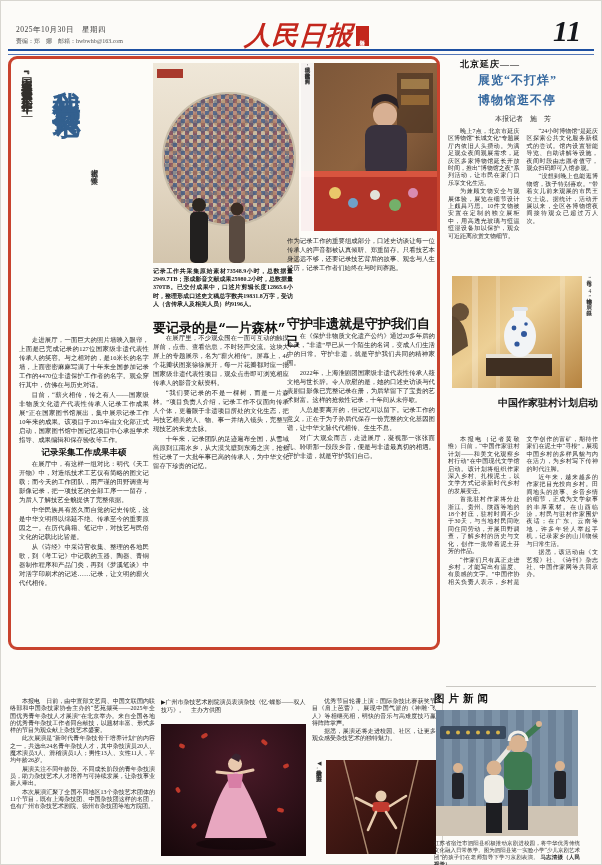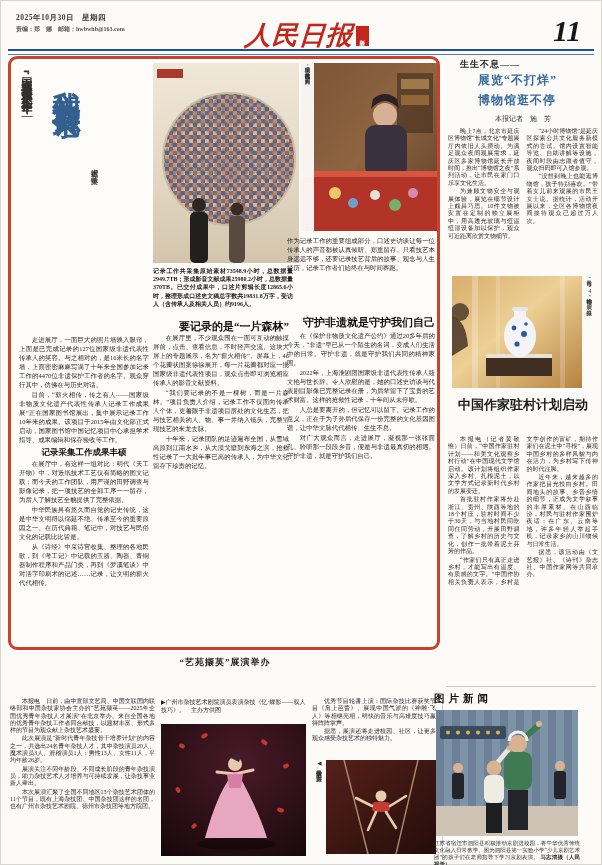--- a/index.html
+++ b/index.html
@@ -2,21 +2,21 @@
 <html><head>
 <meta charset="utf-8">
 <style>
   html,body{margin:0;padding:0;}
   body{background:#e9e7e2;font-family:"Liberation Serif","DejaVu Serif",serif;}
   .page{position:relative;width:602px;height:865px;background:#fcfbf8;margin:0 auto;overflow:hidden;
         box-shadow:inset 0 0 0 1px #d8d6d0;}
   [data-interactable]{cursor:default;}
 
   
-  .dateblock{position:absolute;left:16px;top:13px;color:#3a3a3a;font-weight:bold;}
+  .dateblock{position:absolute;left:16px;top:25px;color:#3a3a3a;}
   .dateline{font-size:7.5px;letter-spacing:.5px;}
   .editorline{font-size:6px;color:#555;margin-top:2px;}
   .masthead{position:absolute;left:232px;top:18px;width:150px;display:flex;align-items:center;justify-content:center;gap:3px;}
   .masthead-title{font-size:26px;font-weight:900;font-style:italic;color:#c3261c;letter-spacing:1px;
                   font-family:"Liberation Serif",serif;transform:skewX(-4deg);}
   .edition-box{width:13px;height:20px;background:#c3261c;color:#fff;font-size:5.5px;line-height:6.5px;
                writing-mode:vertical-rl;text-orientation:upright;display:flex;align-items:center;justify-content:center;}
   .section-box{position:absolute;left:455px;top:23px;width:92px;height:23px;background:#1b4a9e;color:#fff;
                display:flex;align-items:center;justify-content:center;font-size:15px;font-weight:700;letter-spacing:3px;
                font-family:"Liberation Sans",sans-serif;}
@@ -41,35 +41,35 @@
                 display:flex;justify-content:center;}
   .v-caption{writing-mode:vertical-rl;text-orientation:upright;font-size:5.5px;line-height:6.8px;color:#333;}
   .col{position:absolute;font-size:6.4px;line-height:9px;color:#28282a;text-align:justify;overflow:hidden;}
   .col-left{left:8px;top:276px;width:130px;height:308px;}
   .col-mid{left:142px;top:274px;width:136px;height:310px;}
   .col-right-lead{left:276px;top:177px;width:148px;height:76px;}
   .col-right{left:276px;top:272px;width:148px;height:312px;}
   .body-p{margin:0 0 1px 0;text-indent:2em;}
   .body-p.noindent{text-indent:0;}
   .col-subhead{margin:4px 0 2px 0;text-align:center;font-size:8.5px;font-weight:900;color:#111;text-indent:0;}
-  .subhead-abs{position:absolute;text-align:right;font-size:11px;font-weight:900;color:#111;}
+  .subhead-abs{position:absolute;text-align:left;font-size:13px;font-weight:900;color:#111;font-family:Liberation Mono, monospace;}
   .subhead-mid{left:142px;top:260px;width:136px;}
   .subhead-right{left:276px;top:256px;width:148px;}
 
   
   .sidebar{position:absolute;left:448px;top:56px;width:150px;height:640px;}
   .sb-kicker{position:absolute;left:12px;top:2px;font-size:9px;font-weight:900;color:#1c1c1c;letter-spacing:1px;}
   .sb-headline{position:absolute;left:6px;top:14px;width:140px;font-size:12px;line-height:20px;font-weight:900;
                color:#36699f;letter-spacing:1px;margin-left:24px;}
   .sb-byline{position:absolute;left:0;top:58px;width:150px;text-align:center;font-size:7px;color:#333;}
   .sb-body{position:absolute;left:0;top:72px;width:150px;height:142px;column-count:2;column-gap:7px;
            font-size:6px;line-height:7.4px;color:#28282a;text-align:justify;overflow:hidden;}
   .sb-photo{position:absolute;left:4px;top:220px;width:130px;height:112px;overflow:hidden;}
   .sb-photo-cap{position:absolute;left:138px;top:220px;height:112px;display:flex;justify-content:center;}
-  .sb-kicker2{position:absolute;left:0;top:340px;width:150px;text-align:center;font-size:13px;font-weight:900;color:#1c1c1c;}
+  .sb-kicker2{position:absolute;left:0;top:340px;width:150px;text-align:right;font-size:10px;font-weight:900;color:#1c1c1c;}
   .sb-headline2{position:absolute;left:0;top:352px;width:150px;text-align:center;font-size:15px;font-weight:900;
                 color:#36699f;letter-spacing:2px;}
   .sb-body2{position:absolute;left:0;top:380px;width:150px;height:256px;column-count:2;column-gap:7px;
             font-size:6px;line-height:7.4px;color:#28282a;text-align:justify;overflow:hidden;}
 
   
   .bottom-left{position:absolute;left:10px;top:654px;width:430px;height:208px;}
   .bl-kicker{position:absolute;left:0;top:2px;width:430px;text-align:center;font-size:9px;font-weight:900;color:#1c1c1c;letter-spacing:1px;}
   .bl-headline{position:absolute;left:0;top:14px;width:430px;text-align:center;font-size:17px;font-weight:900;
                color:#3a78a8;letter-spacing:2px;}
@@ -204,21 +204,21 @@
     <div class="subhead-abs subhead-right" data-interactable="false">守护非遗就是守护我们自己</div>
     <div class="col col-right" data-interactable="false">
         <p class="body-p" data-interactable="false">在《保护非物质文化遗产公约》通过20多年后的今天，“非遗”早已从一个陌生的名词，变成人们生活中的日常。守护非遗，就是守护我们共同的精神家园。</p>
         <p class="body-p" data-interactable="false">2022年，上海淮剧团国家级非遗代表性传承人筱文艳与世长辞。令人欣慰的是，她的口述史访谈与代表剧目影像已完整记录在册，为后辈留下了宝贵的艺术财富。这样的抢救性记录，十年间从未停歇。</p>
         <p class="body-p" data-interactable="false">人总是要离开的，但记忆可以留下。记录工作的意义，正在于为子孙后代保存一份完整的文化基因图谱，让中华文脉代代相传、生生不息。</p>
         <p class="body-p" data-interactable="false">对广大观众而言，走进展厅，凝视那一张张面孔、聆听那一段段乡音，便是与非遗最真切的相遇。守护非遗，就是守护我们自己。</p>
       </div>
   </div>
 
   <div class="sidebar" data-interactable="false">
-    <div class="sb-kicker" data-interactable="false">生生不息——</div>
+    <div class="sb-kicker" data-interactable="false">北京延庆——</div>
     <div class="sb-headline" data-interactable="false">
       <div data-interactable="false">展览“不打烊”</div>
       <div data-interactable="false">博物馆逛不停</div>
     </div>
     <div class="sb-byline" data-interactable="false">本报记者　施　芳</div>
     <div class="sb-body" data-interactable="false">
         <p class="body-p" data-interactable="false">晚上7点，北京市延庆区博物馆“长城文化”专题展厅内依旧人头攒动。为满足观众夜间观展需求，延庆区多家博物馆延长开放时间，推出“博物馆之夜”系列活动，让市民在家门口乐享文化生活。</p>
         <p class="body-p" data-interactable="false">为兼顾文物安全与观展体验，展览在细节设计上颇具巧思。10件文物被安置在定制的独立展柜中，用高透光玻璃与恒温恒湿设备加以保护，观众可近距离欣赏文物细节。</p>
         <p class="body-p" data-interactable="false">“24小时博物馆”是延庆区探索公共文化服务新模式的尝试。馆内设置智能导览、自助讲解等设施，夜间时段由志愿者值守，观众扫码即可入馆参观。</p>
         <p class="body-p" data-interactable="false">“没想到晚上也能逛博物馆，孩子特别喜欢。”带着女儿前来观展的市民王女士说。据统计，活动开展以来，全区各博物馆夜间接待观众已超过万人次。</p>
@@ -260,21 +260,20 @@
     <div class="sb-body2" data-interactable="false">
         <p class="body-p" data-interactable="false">本报电（记者黄敬惟）日前，“中国作家驻村计划——和美文化观察乡村行动”在中国现代文学馆启动。该计划将组织作家深入乡村、扎根泥土，以文学方式记录新时代乡村的发展变迁。</p>
         <p class="body-p" data-interactable="false">首批驻村作家将分赴浙江、贵州、陕西等地的18个村庄，驻村时间不少于30天，与当地村民同吃同住同劳动，开展田野调查，了解乡村的历史与文化，创作一批带着泥土芬芳的作品。</p>
         <p class="body-p" data-interactable="false">“作家们只有真正走进乡村，才能写出有温度、有质感的文字。”中国作协相关负责人表示，乡村是文学创作的富矿，期待作家们在泥土中“寻根”，展现中国乡村的多样风貌与内在活力，为乡村写下传神的时代注脚。</p>
         <p class="body-p" data-interactable="false">近年来，越来越多的作家把目光投向乡村。田间地头的故事、乡音乡情的细节，正成为文学叙事的丰厚素材。在山西临汾，村民与驻村作家围炉夜话；在广东、云南等地，许多年轻人举起手机，记录家乡的山川物候与日常生活。</p>
         <p class="body-p" data-interactable="false">据悉，该活动由《文艺报》社、《诗刊》杂志社、中国作家网等共同承办。</p>
       </div>
   </div>
 
   <div class="bottom-left" data-interactable="false">
-    <div class="bl-kicker" data-interactable="false">“艺苑撷英”展演举办</div>
     <div class="bl-row" data-interactable="false">
       <div class="bl-col1" data-interactable="false">
           <p class="body-p" data-interactable="false">本报电　日前，由中宣部文艺局、中国文联国内联络部和中国杂技家协会主办的“艺苑撷英——2025年全国优秀青年杂技人才展演”在北京举办。来自全国各地的优秀青年杂技工作者同台献技，以题材丰富、形式多样的节目为观众献上杂技艺术盛宴。</p>
           <p class="body-p" data-interactable="false">此次展演是“新时代青年杂技骨干培养计划”的内容之一，共选出24名青年杂技人才，其中杂技演员20人、魔术演员3人、滑稽演员1人；男性13人、女性11人，平均年龄26岁。</p>
           <p class="body-p" data-interactable="false">展演关注不同年龄段、不同成长阶段的青年杂技演员，助力杂技艺术人才培养与可持续发展，让杂技事业新人辈出。</p>
           <p class="body-p" data-interactable="false">本次展演汇聚了全国不同地区13个杂技艺术团体的11个节目，既有上海杂技团、中国杂技团这样的名团，也有广州市杂技艺术剧院、德州市杂技团等地方院团。</p>
         </div>
       <div class="bl-col2" data-interactable="false">
         <div class="bl-capA" data-interactable="false">▶广州市杂技艺术剧院演员表演杂技《忆·蝶影——双人技巧》。　主办方供图</div>
         <div data-interactable="false">

